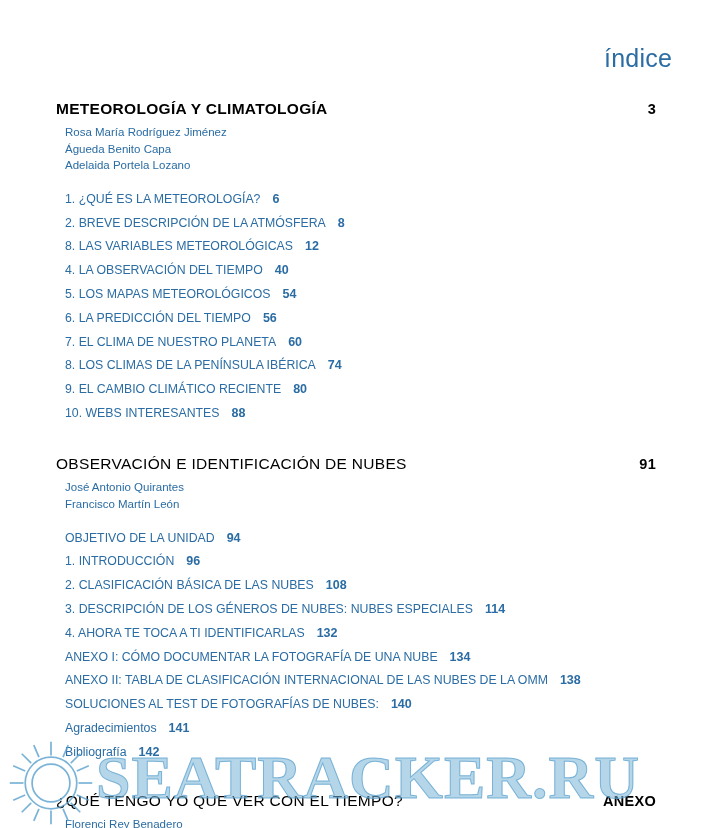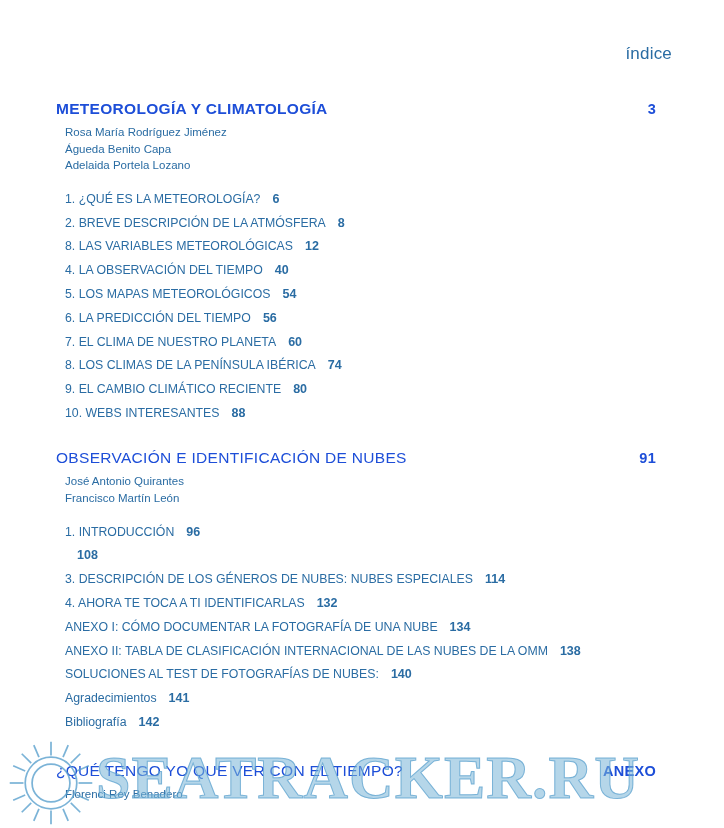--- a/index.html
+++ b/index.html
@@ -17,38 +17,38 @@
   }
   .page {
     position: relative;
     width: 724px;
     height: 828px;
   }
   .index-title {
     position: absolute;
     top: 44px;
     right: 52px;
-    font-size: 17px;
+    font-size: 25px;
     color: #2a6ca3;
     letter-spacing: 0.2px;
   }
   .content {
     position: absolute;
     top: 100px;
     left: 56px;
     width: 600px;
   }
   
   .section-head {
     display: flex;
     align-items: baseline;
     justify-content: space-between;
     font-size: 15.5px;
     letter-spacing: 0.3px;
-    color: #1d4ed8;
+    color: #000000;
   }
   .section-head.bold .sh-title {
     font-weight: bold;
   }
   .sh-title {
     white-space: nowrap;
   }
   .sh-page {
     font-weight: bold;
     font-size: 14.5px;
@@ -78,21 +78,21 @@
   }
   .entry .e-page {
     font-weight: bold;
     font-size: 12.5px;
     white-space: nowrap;
     margin-left: 12px;
   }
   .block {
     margin-bottom: 8px;
   }
-  .block2 { margin-top: 24px; }
+  .block2 { margin-top: 30px; }
   .block3 { margin-top: 28px; }
   .two-line { line-height: 15px; }
 
   
   .wm-text {
     position: absolute;
     left: 96px;
     top: 742px;
     font-size: 62px;
     font-weight: bold;
@@ -179,24 +179,29 @@
       <div class="section-head">
         <span class="sh-title">OBSERVACIÓN E IDENTIFICACIÓN DE NUBES</span>
         <span class="sh-page">91</span>
       </div>
       <div class="authors">
         <div>José Antonio Quirantes</div>
         <div>Francisco Martín León</div>
       </div>
       <div class="entries">
         <div class="entry">
+          <span class="e-label">OBJETIVO DE LA UNIDAD</span>
+          <span class="e-page">94</span>
+        </div>
+        <div class="entry">
           <span class="e-label">1. INTRODUCCIÓN</span>
           <span class="e-page">96</span>
         </div>
         <div class="entry">
+          <span class="e-label">2. CLASIFICACIÓN BÁSICA DE LAS NUBES</span>
           <span class="e-page">108</span>
         </div>
         <div class="entry">
           <span class="e-label">3. DESCRIPCIÓN DE LOS GÉNEROS DE NUBES: NUBES ESPECIALES</span>
           <span class="e-page">114</span>
         </div>
         <div class="entry">
           <span class="e-label">4. AHORA TE TOCA A TI IDENTIFICARLAS</span>
           <span class="e-page">132</span>
         </div>

